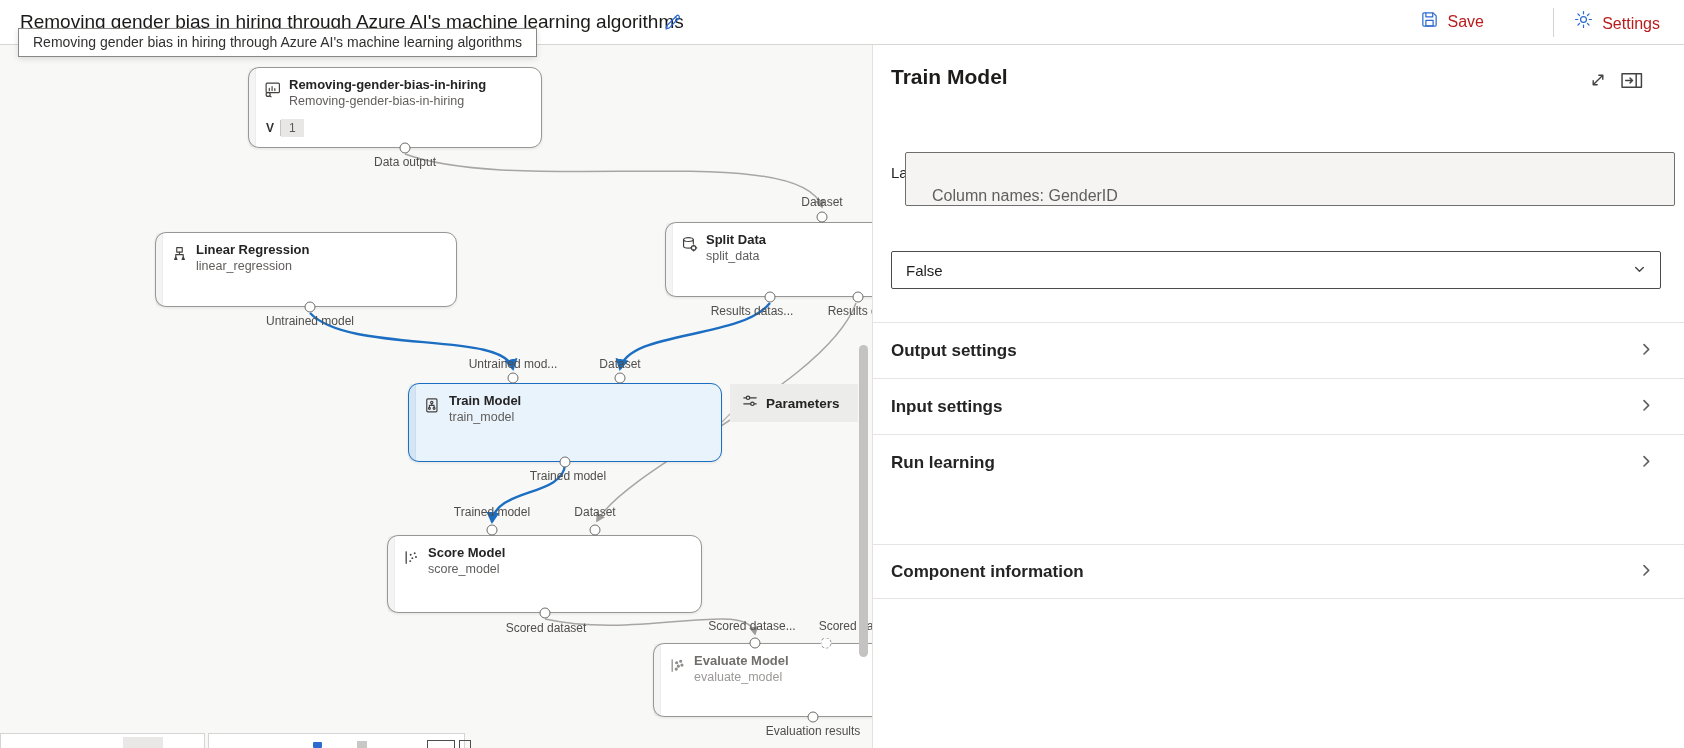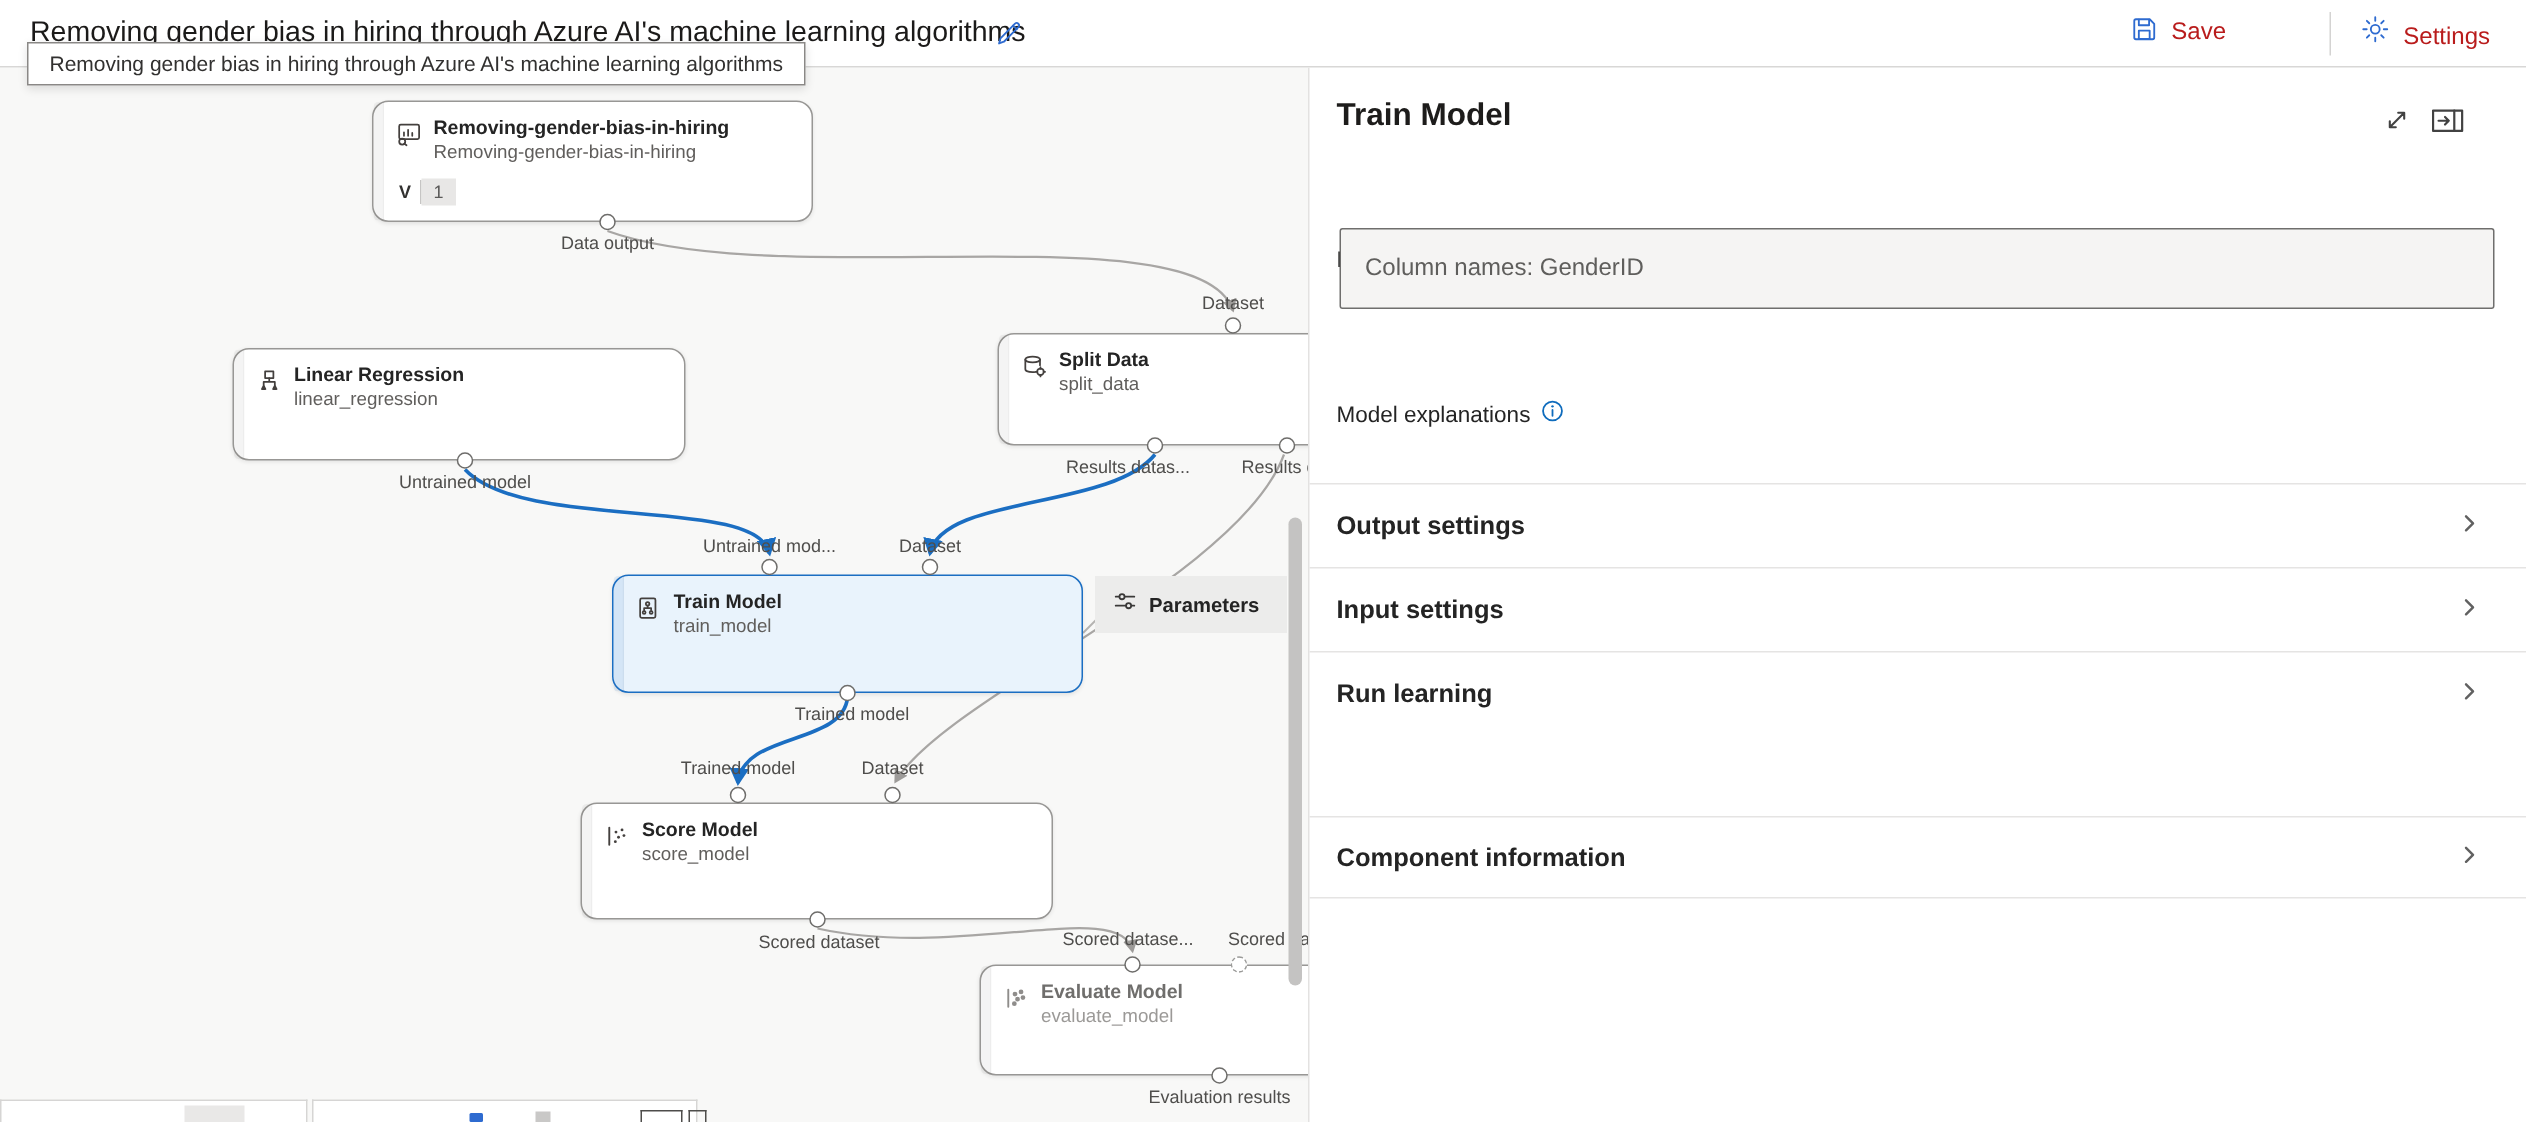--- a/index.html
+++ b/index.html
@@ -73,23 +73,23 @@
            border-left:1px solid #e3e2e1; z-index:5; }
   .panel-title { position:absolute; left:18px; top:20px; font-size:21px; font-weight:700; color:#1d1c1b; }
   .p-icon { position:absolute; cursor:pointer; }
   .p-expand { left:716px; top:26px; width:18px; height:18px; }
   .p-dock { left:748px; top:27px; width:22px; height:17px; }
 
   .field-label { position:absolute; left:18px; font-size:15px; color:#242424; display:flex;
                  align-items:center; gap:7px; }
   .req { color:#a4262c; font-size:15px; margin-left:-2px; }
   .link { position:absolute; right:24px; font-size:14px; color:#0f6cbd; cursor:pointer; }
-  .textfield { position:absolute; left:20px; width:770px; height:54px; background:#f5f4f3;
-               border:1px solid #6f6e6d; border-radius:2px; display:flex; align-items:center;
-               padding-left:16px; font-size:16px; color:#5f5e5c; cursor:text; }
+  .textfield { position:absolute; left:32px; width:770px; height:54px; background:#f5f4f3;
+               border:1px solid #6f6e6d; border-radius:2px; display:flex; align-items:flex-end;
+               padding-left:26px; font-size:16px; color:#5f5e5c; cursor:text; }
   .dropdown { position:absolute; left:18px; width:770px; height:38px; background:#fff;
               border:1px solid #4c4b4a; border-radius:2px; display:flex; align-items:center;
               padding:0 14px; font-size:15px; color:#201f1e; cursor:pointer; }
   .dropdown .dd-chev { margin-left:auto; }
 
   .acc-row { position:absolute; left:0; width:812px; border-top:1px solid #e5e4e3; cursor:pointer; }
   .acc-row .acc-label { position:absolute; left:18px; top:50%; transform:translateY(-50%);
                         font-size:17px; font-weight:700; color:#242424; }
   .acc-row .acc-chev { position:absolute; left:766px; top:50%; transform:translateY(-50%); }
   .acc-end { position:absolute; left:0; width:812px; border-top:1px solid #e5e4e3; height:0; }
@@ -352,20 +352,28 @@
       <span>Model explanations</span>
       <span>
         <svg class="stroke" width="16" height="16" viewBox="0 0 16 16" stroke="#0f6cbd" stroke-width="1.2">
           <circle cx="8" cy="8" r="6.3"></circle>
             <path d="M8 7.3v3.9"></path>
           <circle cx="8" cy="4.9" r=".8" fill="#0f6cbd" stroke="none"></circle>
           </svg>
       </span>
     </div>
 
+    <div class="dropdown" style="top:206px">
+      <span>False</span>
+      <span class="dd-chev">
+        <svg class="stroke" width="13" height="13" viewBox="0 0 12 12" stroke="#484644" stroke-width="1.3">
+          <path d="M2.5 4.2L6 7.7l3.5-3.5"></path>
+          </svg>
+      </span>
+    </div>
 
     <div class="acc-row" style="top:333px;height:56px">
       <span class="acc-label">Input settings</span>
       <span class="acc-chev">
         <svg class="stroke" width="14" height="14" viewBox="0 0 12 12" stroke="#616161" stroke-width="1.4">
             <path d="M4.3 2.3l4 4-4 4"></path>
           </svg>
       </span>
     </div>
     <div class="acc-row" style="top:277px;height:56px">

